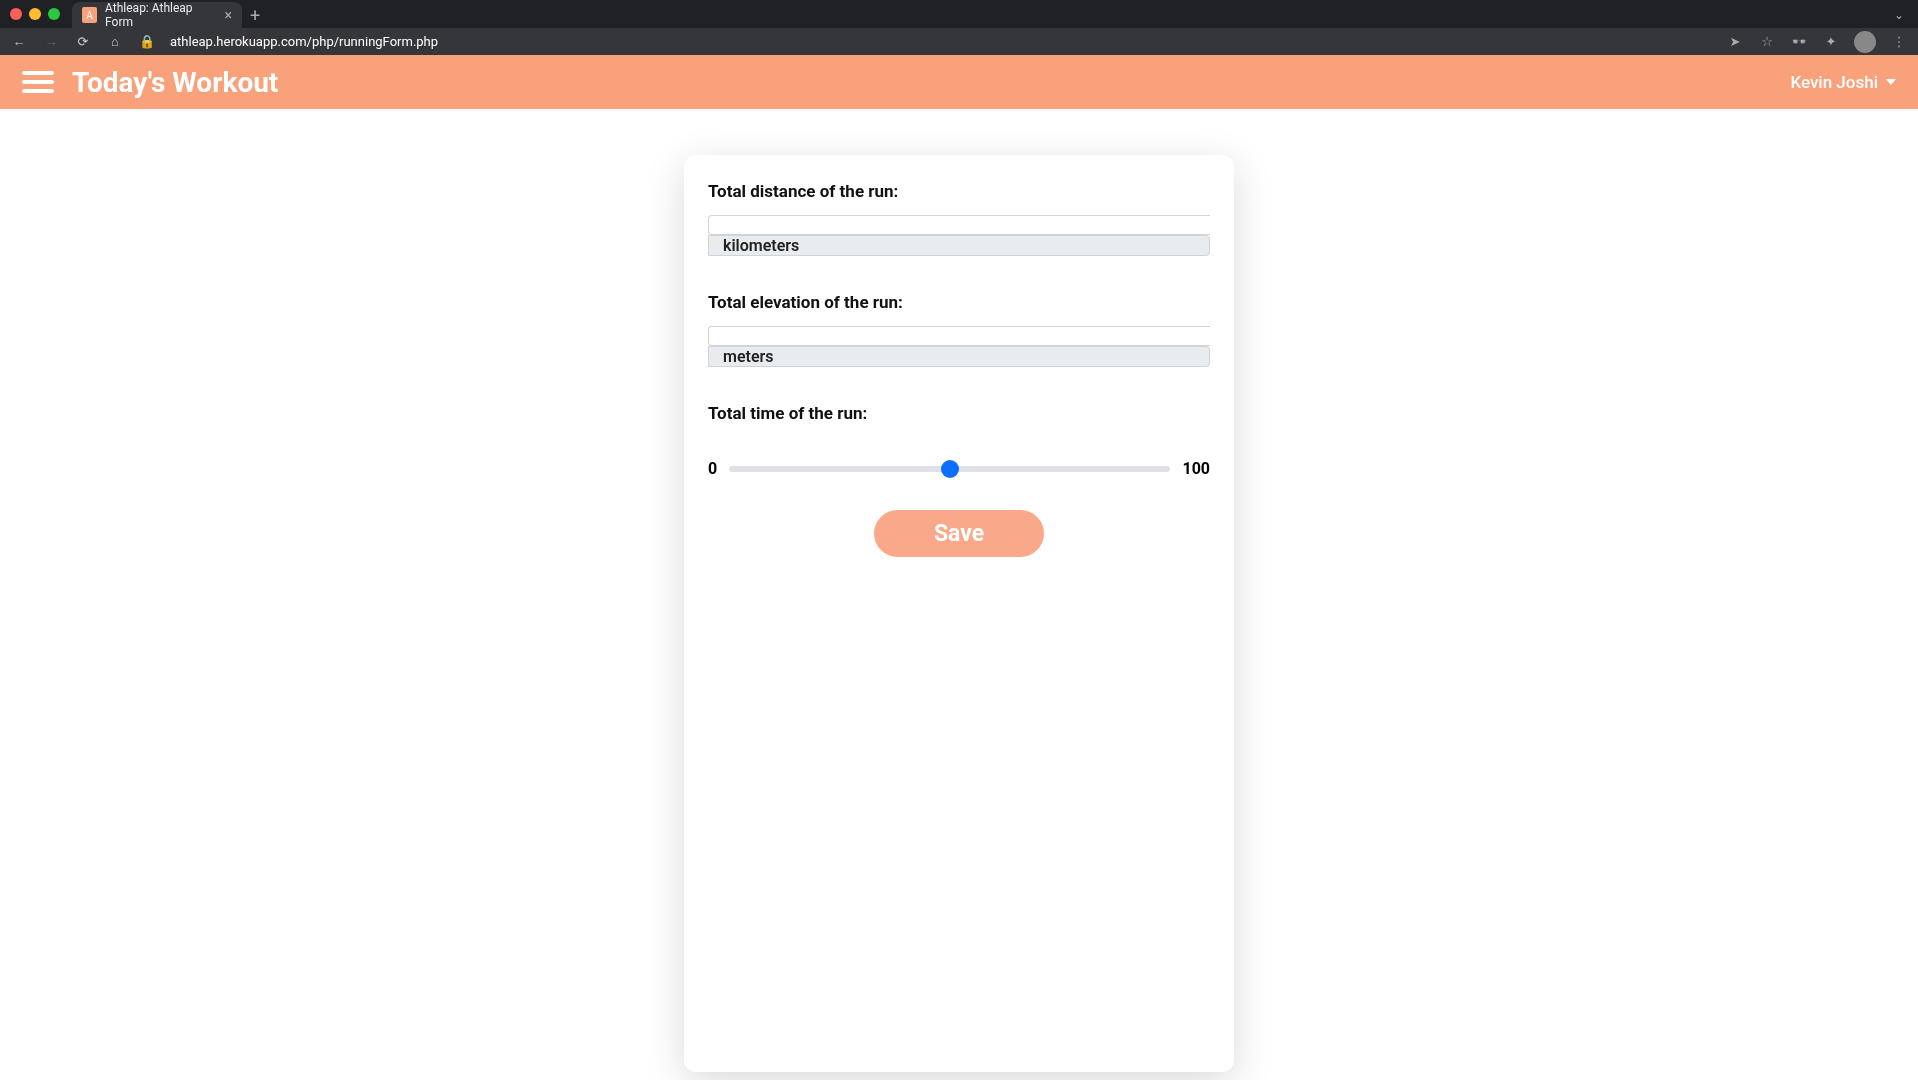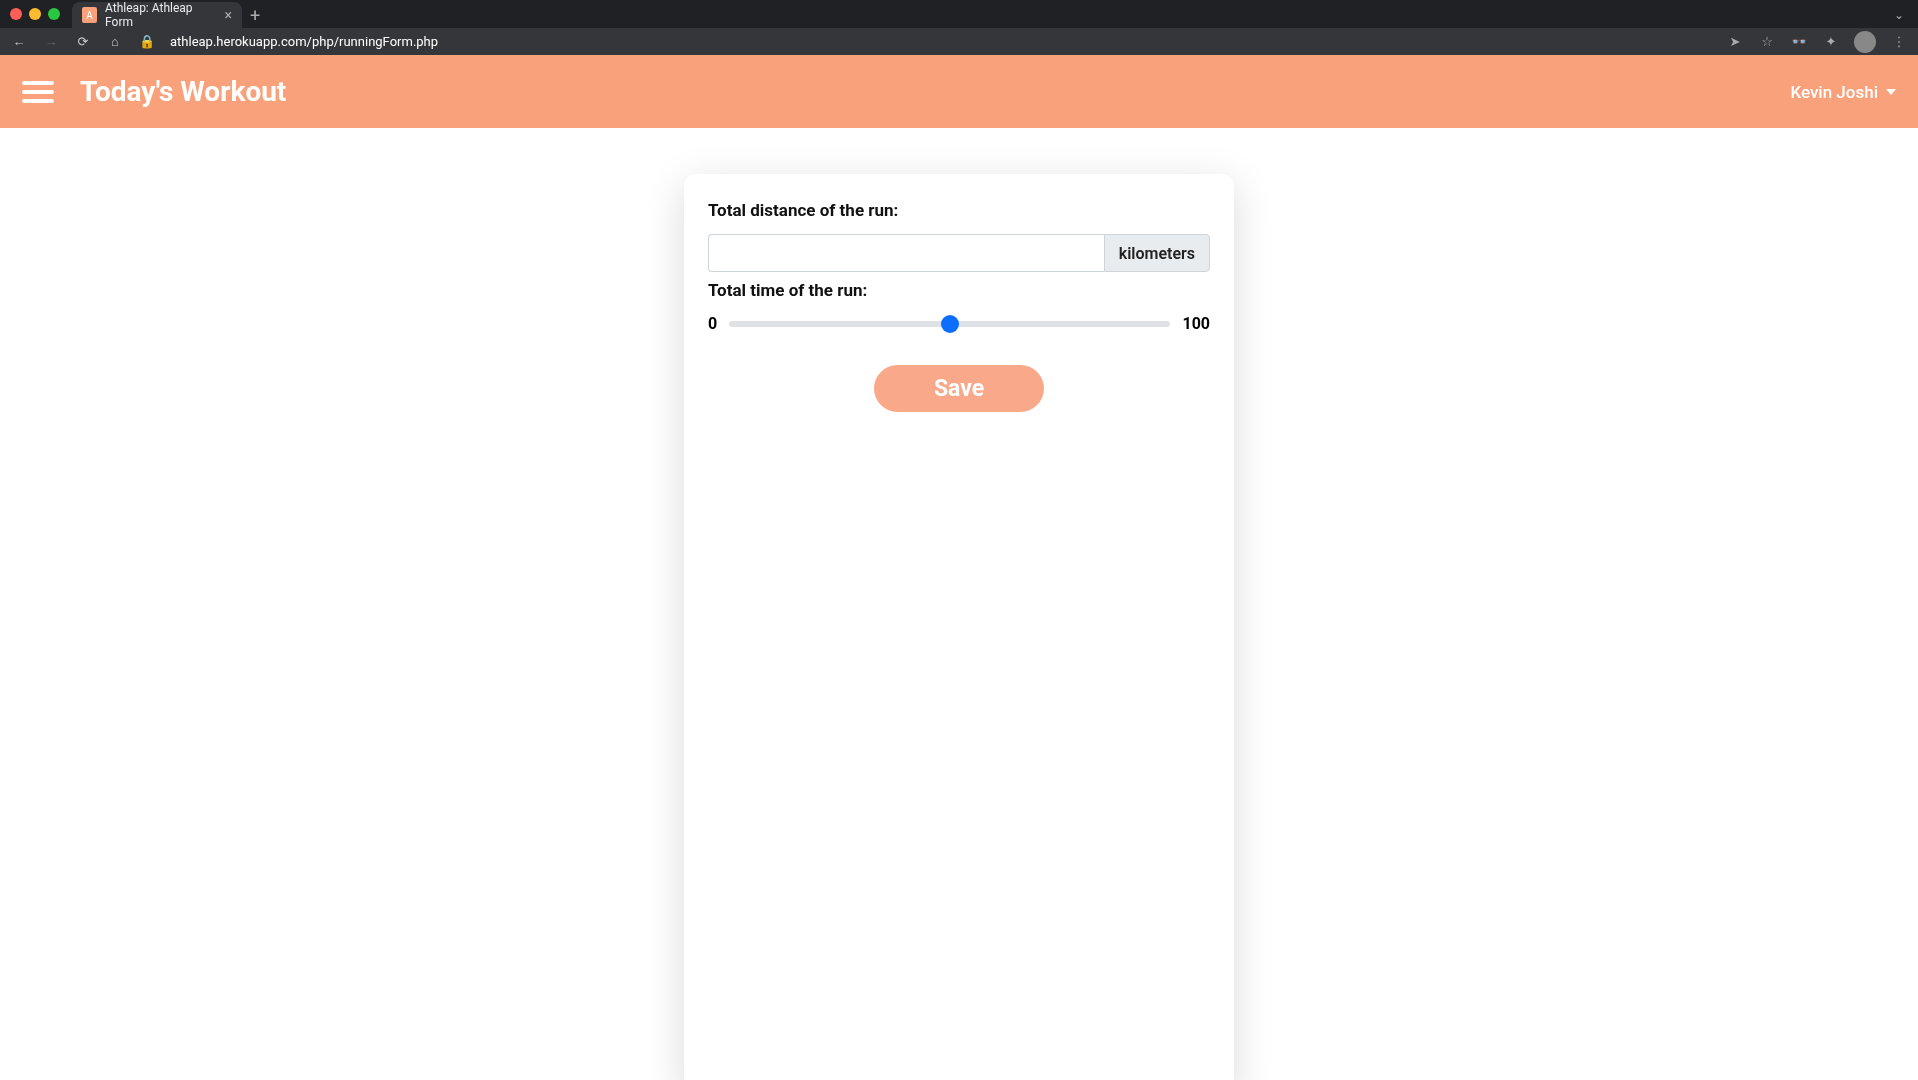--- a/index.html
+++ b/index.html
@@ -19,33 +19,33 @@
 
 .addrrow { height:27px; background:#35363a; display:flex; align-items:center; padding:0 10px; gap:14px; font-size:13px; }
 .nav-ico { width:18px; height:18px; display:flex; align-items:center; justify-content:center; color:#ccc; cursor:pointer; }
 .nav-ico.disabled{ color:#666; }
 .url { color:#ffffff; }
 .spacer { flex:1; }
 .rico { width:18px; height:18px; display:flex; align-items:center; justify-content:center; color:#aaa; cursor:pointer; }
 .avatar-ico { width:22px; height:22px; border-radius:50%; background:#888; }
 
 
-.app-header { height:73px; background:#f8a17a; display:flex; align-items:center; padding:16px 22px; color:#fff;gap:8px; }
+.app-header { height:54px; background:#f8a17a; display:flex; align-items:center; padding:16px 22px; color:#fff; }
 .hamburger { width:32px; cursor:pointer; }
 .hamburger div { height:4px; background:#fff; margin:5px 0; border-radius:2px; }
 .title { font-size:28px; font-weight:700; margin-left:18px; }
 .user { margin-left:auto; display:flex; align-items:center; gap:8px; cursor:pointer; font-size:17px; font-weight:500; }
 .caret { width:0;height:0;border-left:5px solid transparent;border-right:5px solid transparent;border-top:6px solid #fff; }
 
 
 .page { background:#fff; padding-top:46px; display:flex; justify-content:center; height:calc(1080px - 55px - 62px); }
 .card { width:550px; background:#fff; border-radius:12px; box-shadow:0 10px 40px rgba(0,0,0,0.15); padding:26px 24px 24px; }
-.field { margin-bottom:8px; }
+.field { margin-bottom:36px; }
 .field-label { font-weight:700; font-size:17px; color:#111; margin-bottom:14px; display:block; }
-.inputgrp { display:flex; }
+.inputgrp { display:flex;flex-direction:column; }
 .inputgrp input { flex:1; height:38px; border:1px solid #ced4da; border-right:none; border-radius:4px 0 0 4px; padding:0 10px; font-size:15px; outline:none; }
 .addon { background:#e9ecef; border:1px solid #ced4da; border-radius:0 4px 4px 0; padding:0 14px; display:flex; align-items:center; font-size:16px; font-weight:600; color:#222; }
 
 .slider-row { display:flex; align-items:center; gap:12px; margin-top:4px; }
 .slider-row span { font-weight:700; font-size:16px; }
 .slider { flex:1; position:relative; height:18px; display:flex; align-items:center; cursor:pointer; }
 .track { height:6px; background:#dee2e6; border-radius:3px; width:100%; }
 .thumb { position:absolute; left:50%; transform:translateX(-50%); width:18px; height:18px; background:#0d6efd; border-radius:50%; }
 
 .save-wrap { display:flex; justify-content:center; margin-top:32px; }
@@ -103,20 +103,27 @@
   <div class="card">
 
     <div class="field">
       <label class="field-label">Total distance of the run:</label>
       <div class="inputgrp">
         <input type="text" value="" style="">
         <div class="addon">kilometers</div>
       </div>
     </div>
 
+    <div class="field">
+      <label class="field-label">Total elevation of the run:</label>
+      <div class="inputgrp">
+        <input type="text" value="" style="">
+        <div class="addon">meters</div>
+      </div>
+    </div>
 
     <div class="field">
       <label class="field-label">Total time of the run:</label>
     </div>
 
     <div class="field" style="margin-bottom:0;">
       <div class="slider-row">
         <span>0</span>
         <div class="slider">
           <div class="track"></div>

